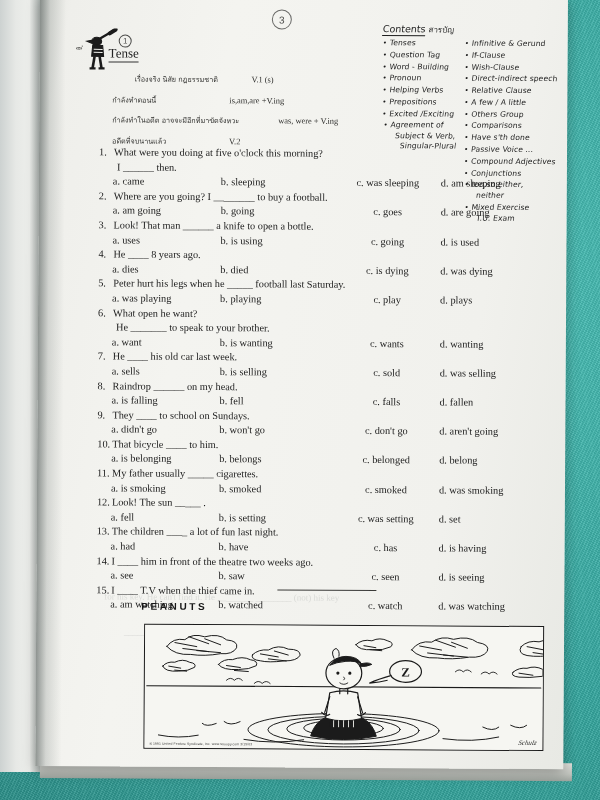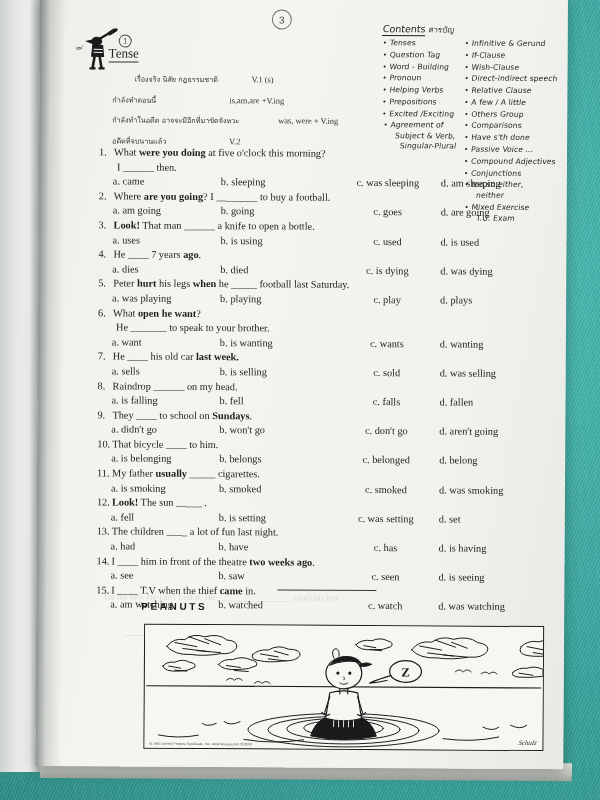--- a/index.html
+++ b/index.html
@@ -193,21 +193,21 @@
     color: #1b1b1b;
   }
   .q-block { margin-bottom: 0px; }
   .q-stem {
     font-size: 10.3px;
     line-height: 14.6px;
     white-space: nowrap;
     font-family: "Liberation Serif", serif;
   }
   .q-stem .num { display: inline-block; min-width: 15px; }
-  .q-stem .bold { font-weight: bold; }
+  .q-stem .bold { font-weight: normal; }
   .q-cont {
     font-size: 10.3px;
     line-height: 14.6px;
     padding-left: 18px;
     white-space: nowrap;
   }
   .q-opts {
     display: flex;
     font-size: 10.3px;
     line-height: 14.6px;
@@ -396,26 +396,26 @@
             <span class="opt">b. going</span>
             <span class="opt">c. goes</span>
             <span class="opt">d. are going</span>
           </div>
         </div>
         <div class="q-block">
           <div class="q-stem"><span class="num">3.</span><span class="bold">Look!</span><span> That man ______ a knife to open a bottle.</span></div>
           <div class="q-opts">
             <span class="opt">a. uses</span>
             <span class="opt">b. is using</span>
-            <span class="opt">c. used</span>
+            <span class="opt">c. going</span>
             <span class="opt">d. is used</span>
           </div>
         </div>
         <div class="q-block">
-          <div class="q-stem"><span class="num">4.</span><span>He ____ 7 years </span><span class="bold">ago</span><span>.</span></div>
+          <div class="q-stem"><span class="num">4.</span><span>He ____ 8 years </span><span class="bold">ago</span><span>.</span></div>
           <div class="q-opts">
             <span class="opt">a. dies</span>
             <span class="opt">b. died</span>
             <span class="opt">c. is dying</span>
             <span class="opt">d. was dying</span>
           </div>
         </div>
         <div class="q-block">
           <div class="q-stem"><span class="num">5.</span><span>Peter </span><span class="bold">hurt</span><span> his legs </span><span class="bold">when</span><span> he _____ football last Saturday.</span></div>
           <div class="q-opts">

